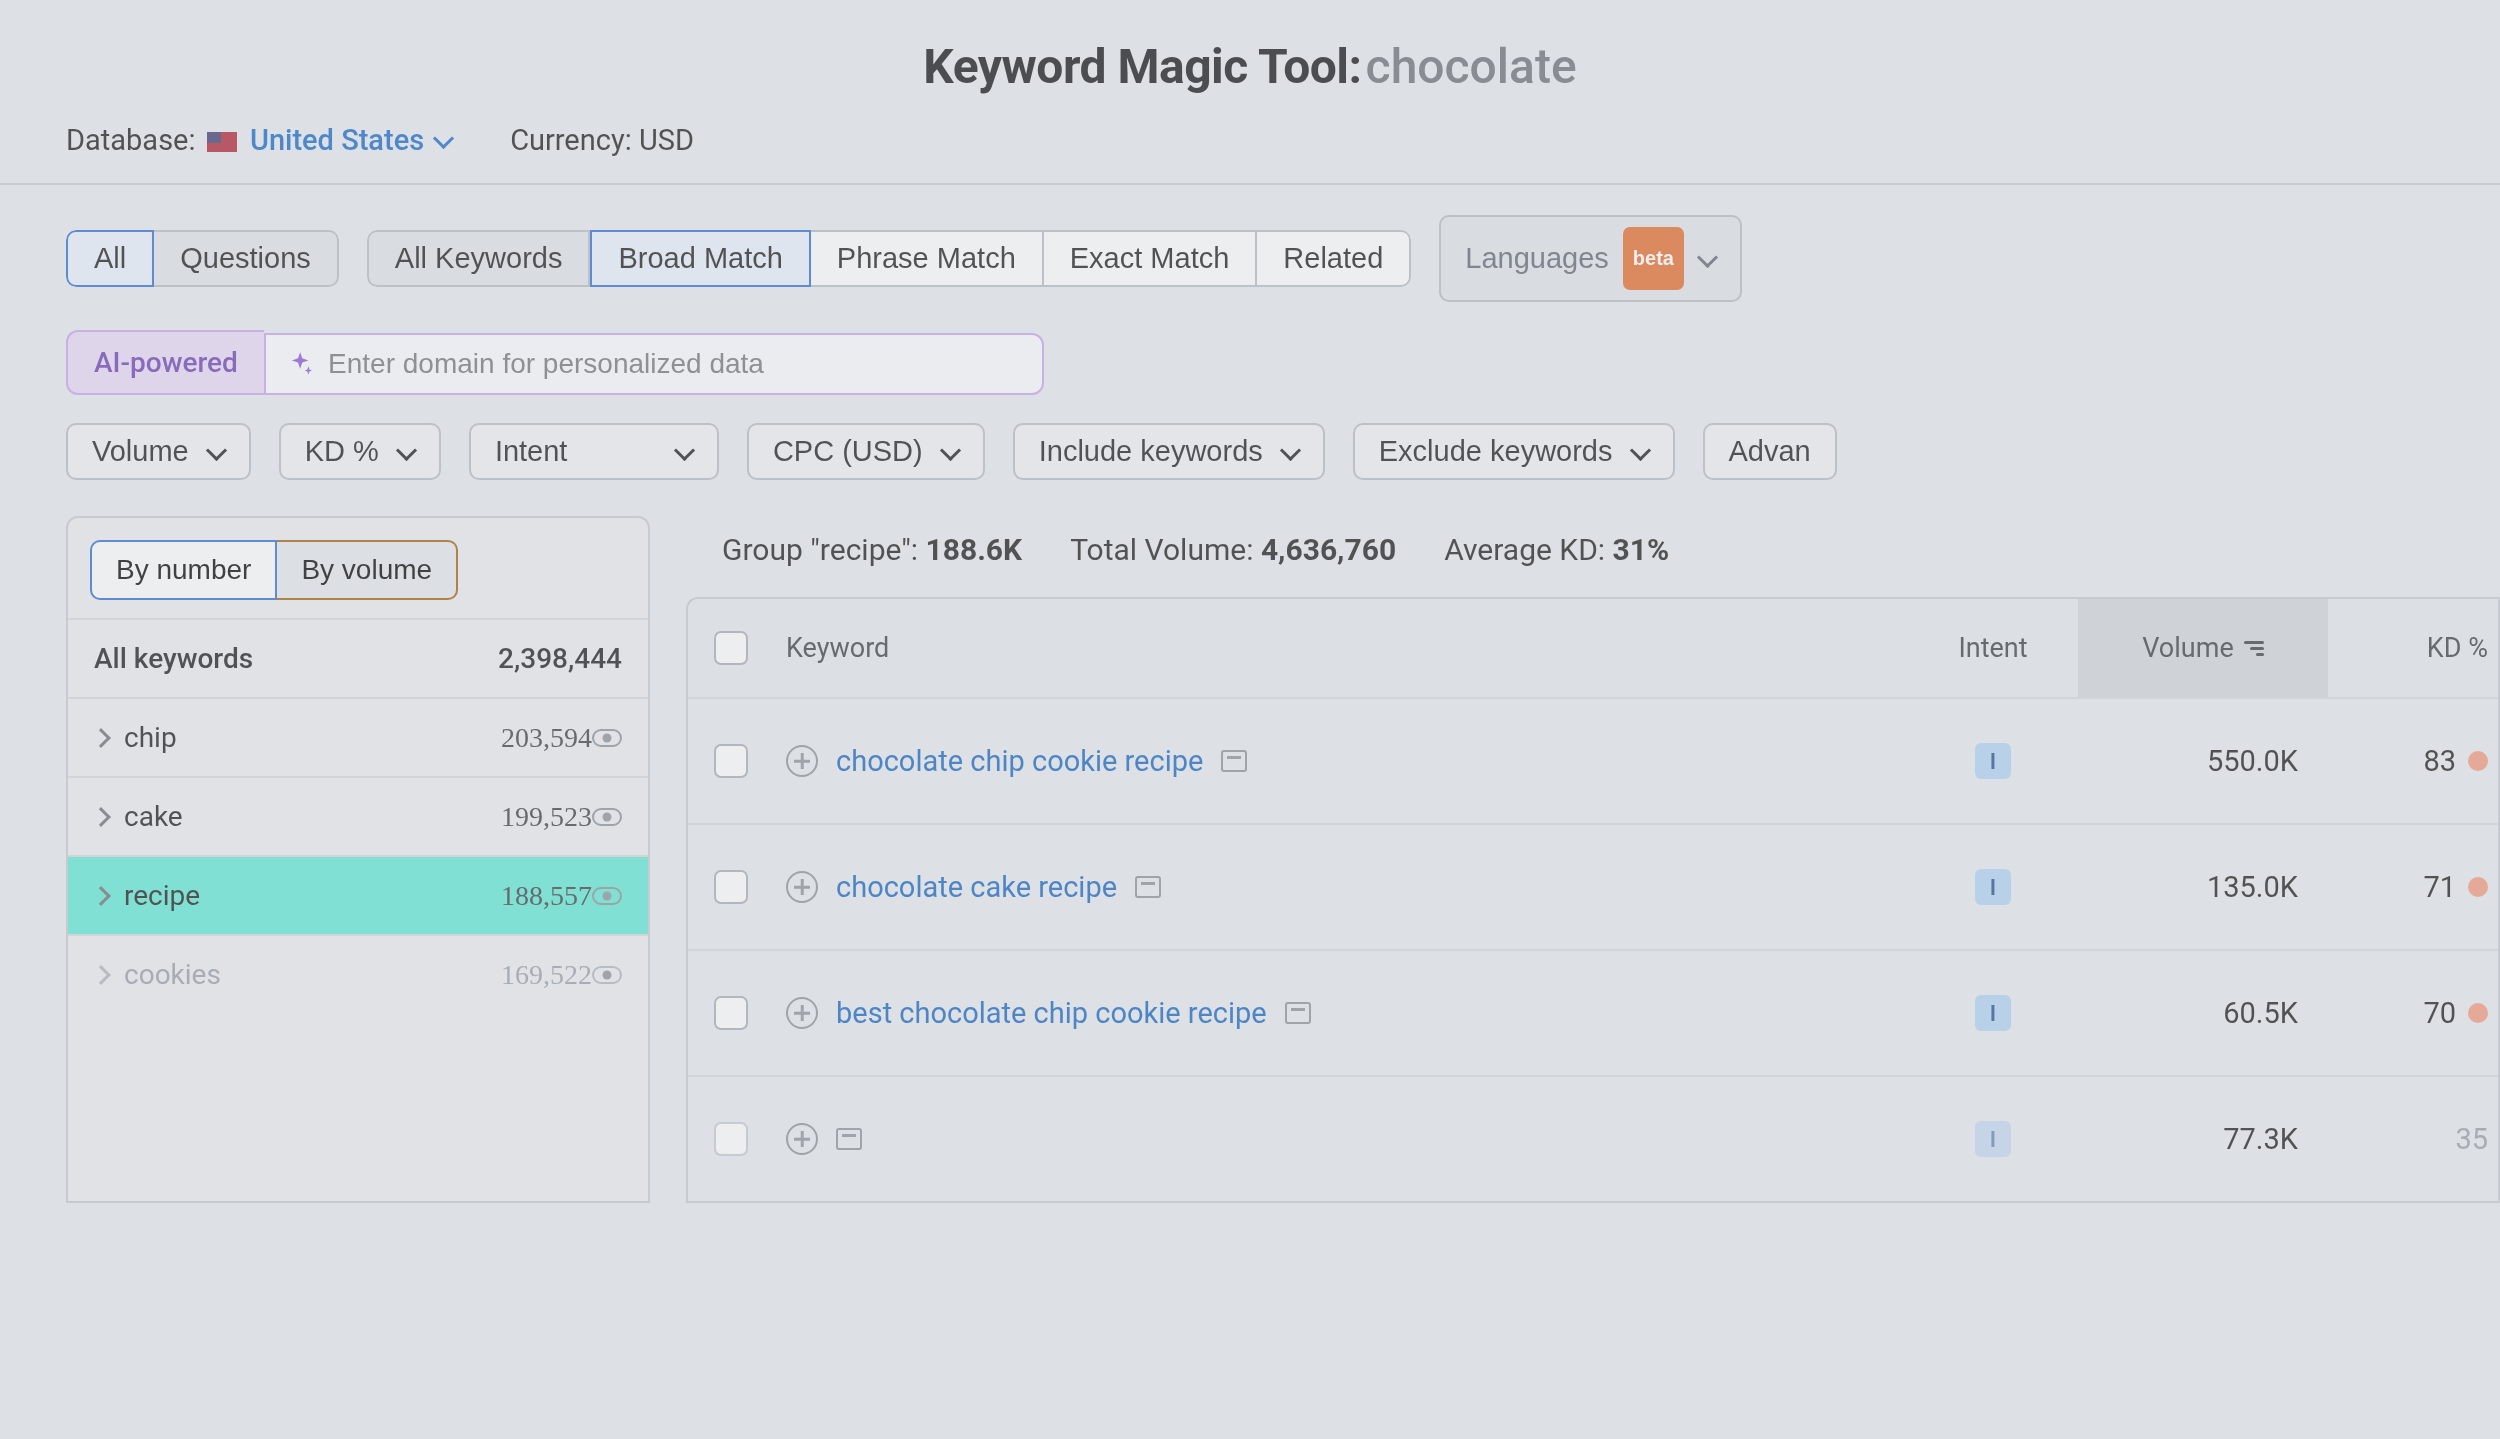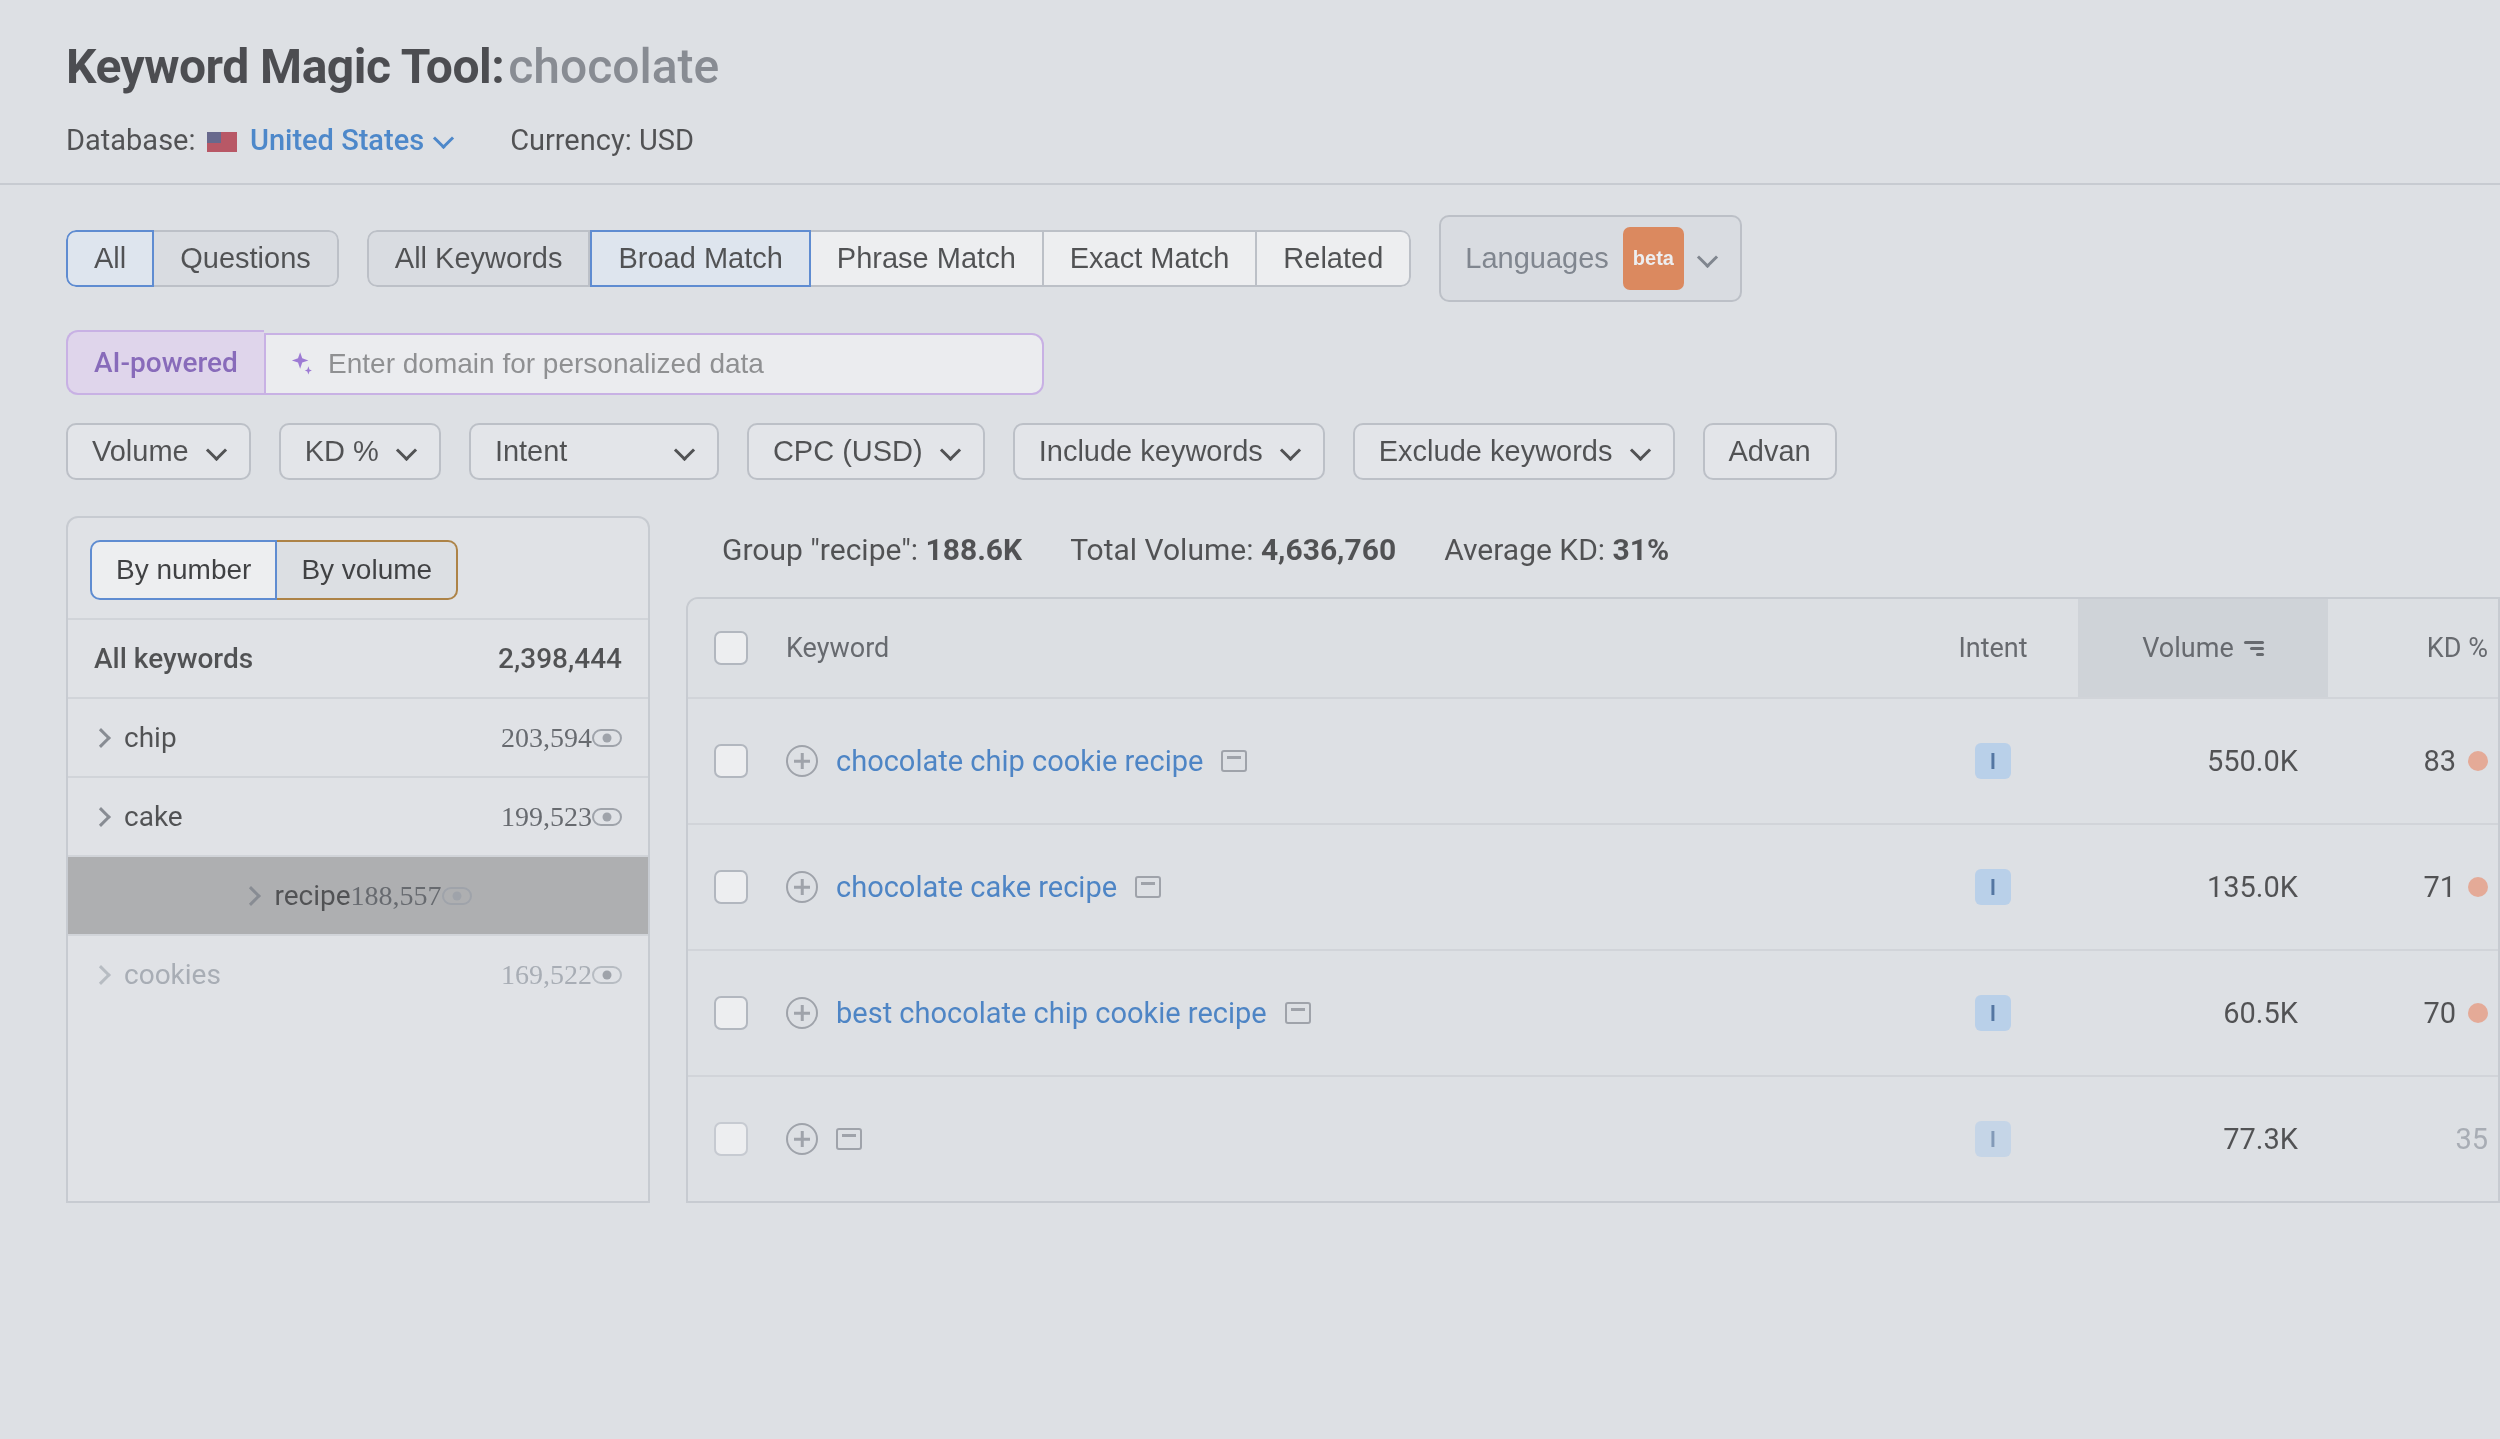--- a/index.html
+++ b/index.html
@@ -20,20 +20,21 @@
     z-index: 9999;
   }
   .header {
     padding: 38px 66px 26px 66px;
   }
   .title-row {
     display: flex;
     align-items: baseline;
     gap: 4px;
     margin-bottom: 28px;
+    justify-content: center;
   }
   .title-main {
     font-size: 48px;
     font-weight: 700;
     letter-spacing: -0.5px;
     color: #121316;
   }
   .title-query {
     font-size: 48px;
     font-weight: 500;
@@ -278,21 +279,21 @@
   }
   .eye::after {
     content:"";
     position:absolute;
     width: 9px; height: 9px;
     background: #8c9199;
     border-radius: 50%;
     left: 50%; top: 50%;
     transform: translate(-50%,-50%);
   }
-  .side-row.selected { background: #a3a3a3; justify-content: center; }
+  .side-row.selected { background: #5eead4; }
   .side-row.faded { color: #9aa0a8; }
   .side-row.faded .right { color: #9aa0a8; }
   .side-row.faded .chev-right { border-color: #b0b5bc; }
   .side-row.faded .eye { border-color: #b0b5bc; }
 
   .main {
     flex: 1;
     min-width: 0;
   }
   .summary {

